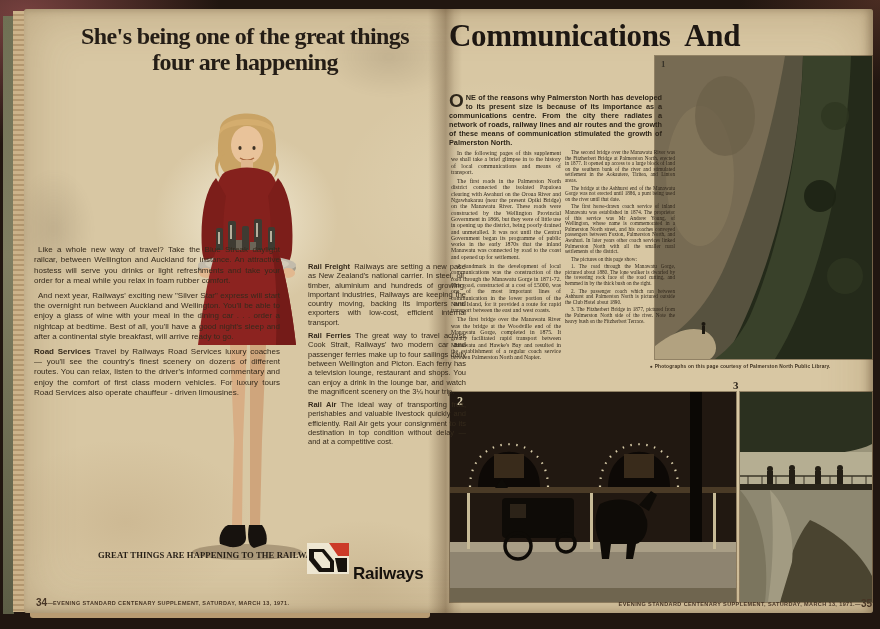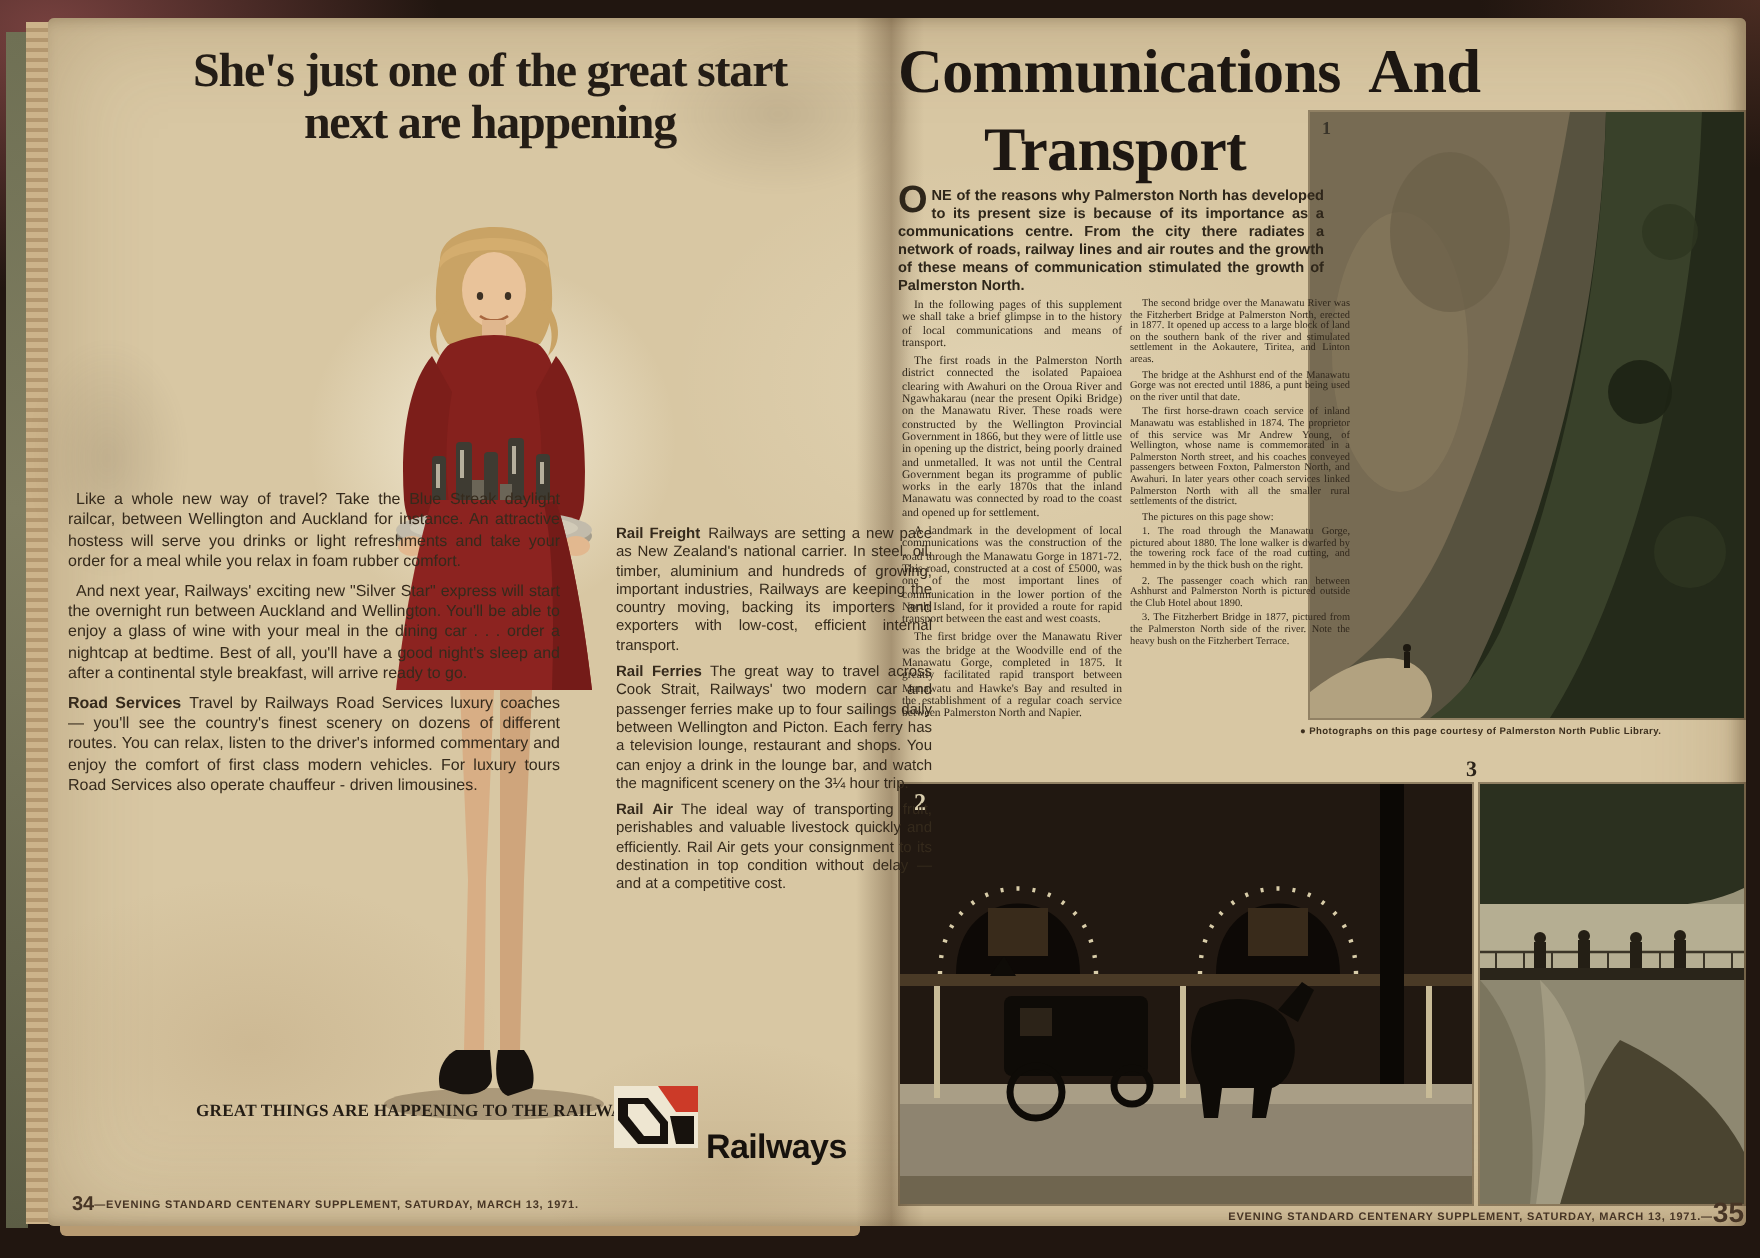--- a/index.html
+++ b/index.html
@@ -59,37 +59,37 @@
   .photo{position:absolute;z-index:2;box-shadow:0 0 0 1px rgba(60,45,25,.45)}
   .photo svg{display:block;width:100%;height:100%}
   .photo1{left:655px;top:56px;width:217px;height:303px}
   .photo2{left:450px;top:392px;width:286px;height:210px}
   .photo3{left:740px;top:392px;width:132px;height:210px}
   .pnum1{position:absolute;left:6px;top:3px;color:#39342a;font-size:9px;font-weight:bold;font-family:"Liberation Serif",serif}
   .pnum2{position:absolute;left:7px;top:2px;color:#d9cead;font-size:12px;font-weight:bold;font-family:"Liberation Serif",serif}
   .pnum3{position:absolute;left:733px;top:379px;color:#2c241a;font-size:11px;font-weight:bold;font-family:"Liberation Serif",serif;z-index:3}
   .footer-r{position:absolute;left:600px;top:598px;width:272px;text-align:right;color:#473525;
     font-size:5.5px;font-weight:bold;letter-spacing:.4px;z-index:3}
-  .footer-r .pnum{font-size:14px;letter-spacing:0;vertical-align:-1px}
+  .footer-r .pnum{font-size:10px;letter-spacing:0;vertical-align:-1px}
 </style>
 </head>
 <body>
 
 <div class="scan">
   <div class="edge-green"></div>
   <div class="edge-tan"></div>
 
   <div class="paper">
     <div class="ghost" style="left:300px;top:8px;width:130px;height:80px"></div>
     <div class="ghost" style="left:-10px;top:160px;width:80px;height:120px"></div>
   </div>
 
   <div class="ad-headline">
-    <div>She's just one of the great start</div>
-    <div>next are happening</div>
+    <div>She's being one of the great things</div>
+    <div>four are happening</div>
   </div>
 
   <div class="halo"></div>
 
   <div class="woman">
     <svg viewBox="0 0 190 465" width="190" height="465">
       <ellipse cx="97" cy="452" rx="55" ry="8" fill="rgba(90,70,45,.35)"></ellipse>
       <path d="M70 30 C70 8 124 8 124 30 C128 50 126 64 120 72 L74 72 C68 64 66 50 70 30 Z" fill="#c9a365"></path>
       <ellipse cx="97" cy="45" rx="16" ry="19" fill="#e9c39a"></ellipse>
       <path d="M70 34 C66 14 128 14 124 34 C118 22 76 22 70 34 Z" fill="#d4ad6e"></path>
@@ -154,21 +154,20 @@
       <polygon points="28,15 40,15 40,29 31,29" fill="#17120d"></polygon>
     </svg>
   </div>
   <div class="logo-text">Railways</div>
 
   <div class="footer-l">
     <span class="pnum">34</span><span>—EVENING STANDARD CENTENARY SUPPLEMENT, SATURDAY, MARCH 13, 1971.</span>
   </div>
 
   <div class="art-headline h1a">Communications And</div>
-  <div class="art-headline h1b">Transport</div>
 
   <div class="intro">
     <span class="dropcap">O</span><span>NE of the reasons why Palmerston North has developed to its present size is because of its importance as a communications centre.  From the city there radiates a network of roads, railway lines and air routes and the growth of these means of communication stimulated the growth of Palmerston North.</span>
   </div>
 
   <div class="art-col col1">
     <p>In the following pages of this supplement we shall take a brief glimpse in to the history of local communications and means of transport.</p>
     <p>The first roads in the Palmerston North district connected the isolated Papaioea clearing with Awahuri on the Oroua River and Ngawhakarau (near the present Opiki Bridge) on the Manawatu River. These roads were constructed by the Wellington Provincial Government in 1866, but they were of little use in opening up the district, being poorly drained and unmetalled. It was not until the Central Government began its programme of public works in the early 1870s that the inland Manawatu was connected by road to the coast and opened up for settlement.</p>
     <p>A landmark in the development of local communications was the construction of the road through the Manawatu Gorge in 1871-72. This road, constructed at a cost of £5000, was one of the most important lines of communication in the lower portion of the North Island, for it provided a route for rapid transport between the east and west coasts.</p>
     <p>The first bridge over the Manawatu River was the bridge at the Woodville end of the Manawatu Gorge, completed in 1875. It greatly facilitated rapid transport between Manawatu and Hawke's Bay and resulted in the establishment of a regular coach service between Palmerston North and Napier.</p>

